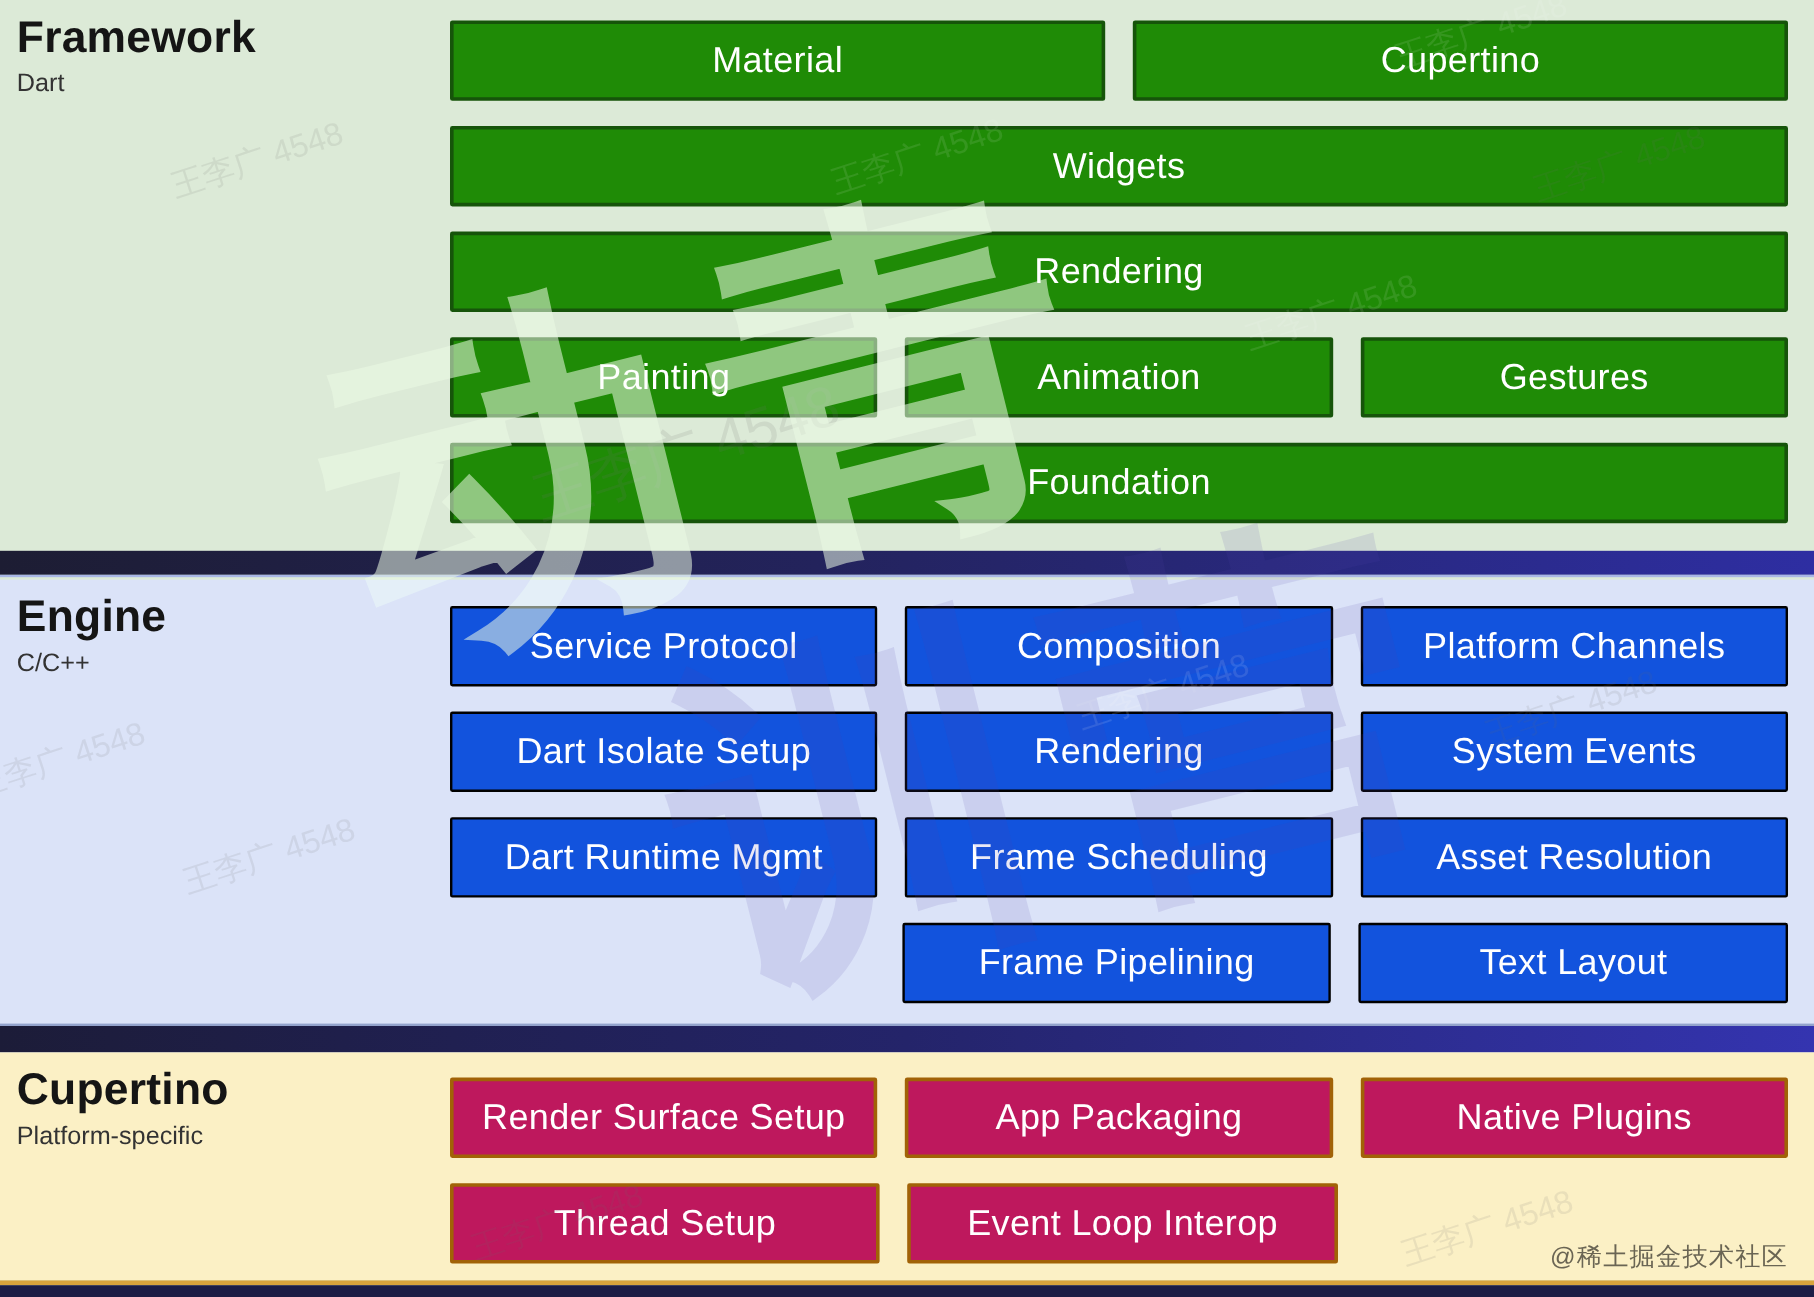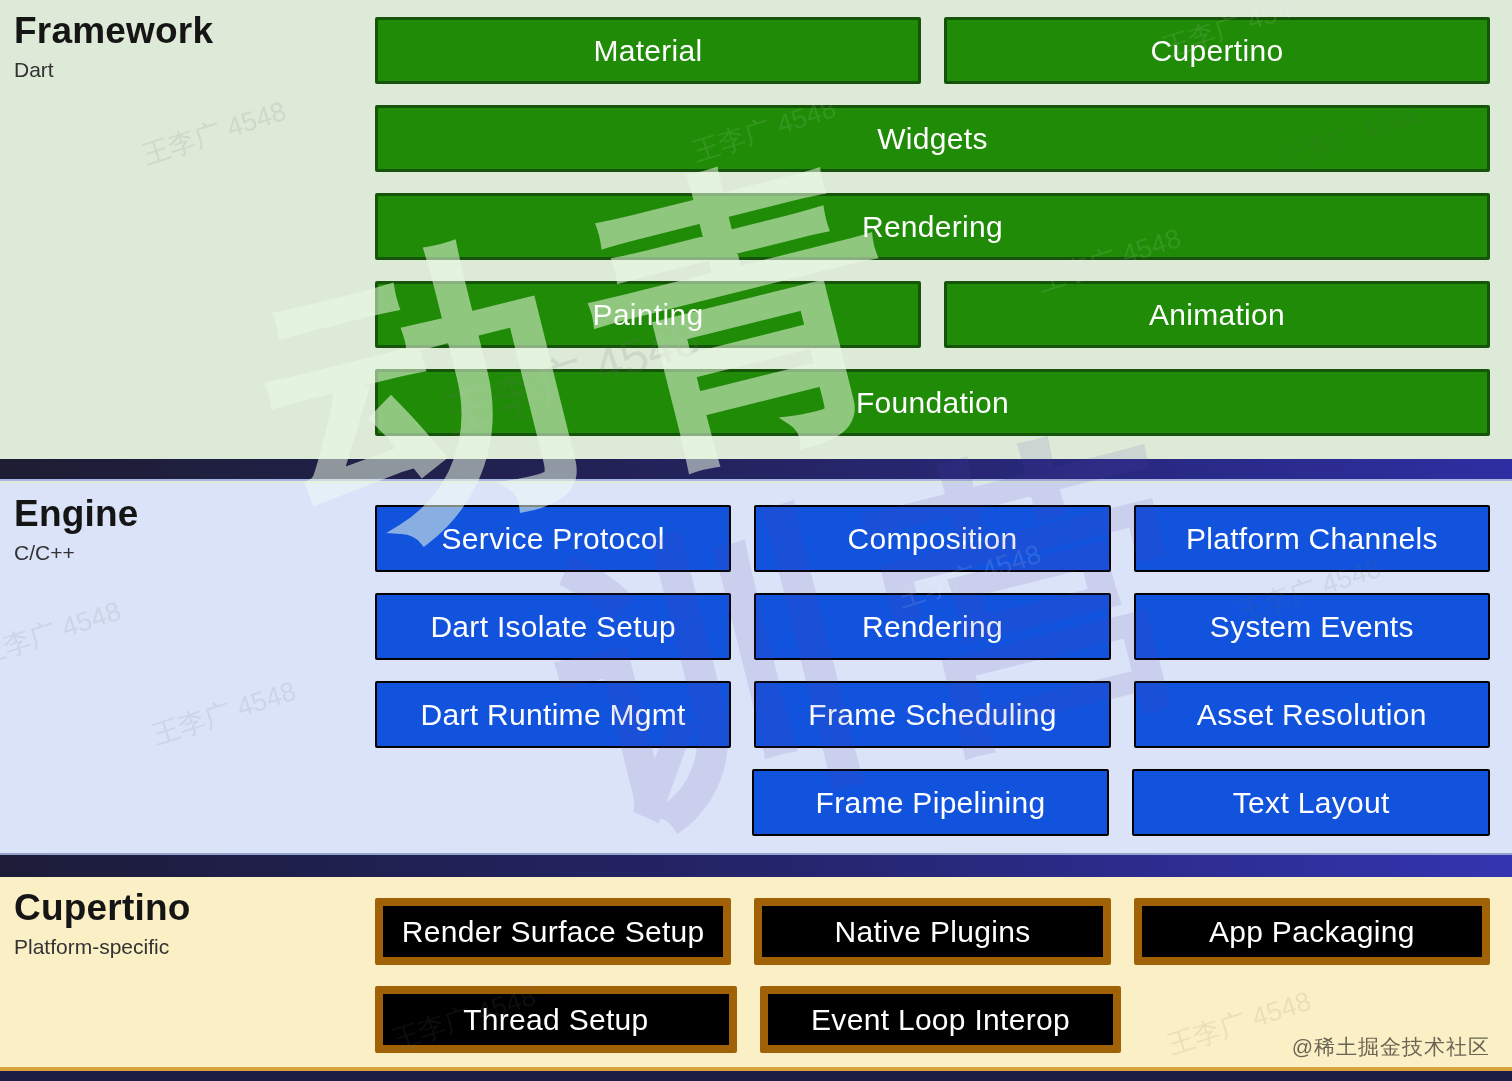--- a/index.html
+++ b/index.html
@@ -40,21 +40,21 @@
   .row > * { flex:1 1 0; }
 
   .btn {
     height:67px; box-sizing:border-box; border-radius:2px;
     display:flex; align-items:center; justify-content:center;
     color:#ffffff; font-size:30px; font-weight:400; letter-spacing:0.3px;
     white-space:nowrap;
   }
   .btn-green  { background:#1f8b06; border:3px solid #16540a; }
   .btn-blue   { background:#1253dd; border:2px solid #000000; }
-  .btn-orange { background:#000000; border:8px solid #a16207;text-align:center; }
+  .btn-orange { background:#be185d; border:3px solid #a16207;text-align:center; }
   .spacer { visibility:hidden; }
 
   
   .wm-layer { position:absolute; inset:0; pointer-events:none; }
   .wm-tile {
     position:absolute; font-size:27px; color:rgba(105,105,105,0.12);
     transform:rotate(-18deg); white-space:nowrap;
   }
   .wm-tile:nth-of-type(1)  { left:140px;  top:115px; }
   .wm-tile:nth-of-type(2)  { left:690px;  top:112px; color:rgba(255,255,255,0.10); }
@@ -97,20 +97,21 @@
     </div>
     <div class="row">
       <div class="btn btn-green">Widgets</div>
     </div>
     <div class="row">
       <div class="btn btn-green">Rendering</div>
     </div>
     <div class="row">
       <div class="btn btn-green">Painting</div>
       <div class="btn btn-green">Animation</div>
+      <div class="btn btn-green">Gestures</div>
     </div>
     <div class="row">
       <div class="btn btn-green">Foundation</div>
     </div>
   </div>
 </div>
 
 <div class="sep sep1"></div>
 
 <div class="section sec-engine">
@@ -145,22 +146,22 @@
 <div class="sep sep2"></div>
 
 <div class="section sec-embedder">
   <div class="sec-label">
     <div class="sec-title">Cupertino</div>
     <div class="sec-sub">Platform-specific</div>
   </div>
   <div class="blocks">
     <div class="row">
       <div class="btn btn-orange">Render Surface Setup</div>
+      <div class="btn btn-orange">App Packaging</div>
       <div class="btn btn-orange">Native Plugins</div>
-      <div class="btn btn-orange">App Packaging</div>
     </div>
     <div class="row">
       <div class="btn btn-orange">Thread Setup</div>
       <div class="btn btn-orange">Event Loop Interop</div>
       <div class="btn spacer"></div>
     </div>
   </div>
 </div>
 
 <div class="sep gold-line"></div>

